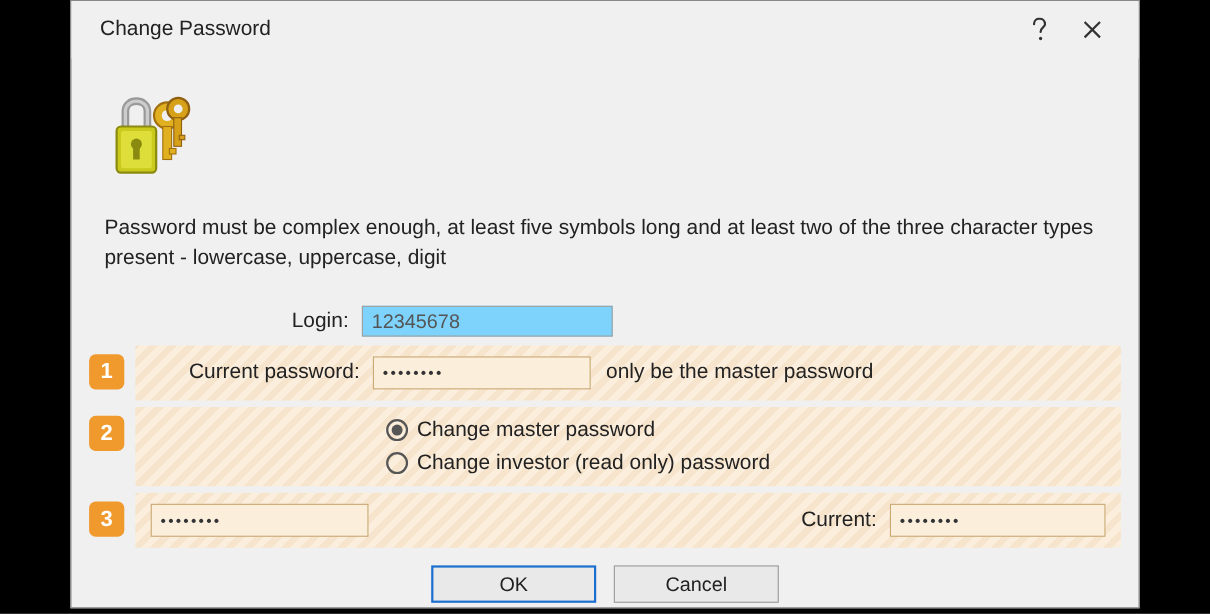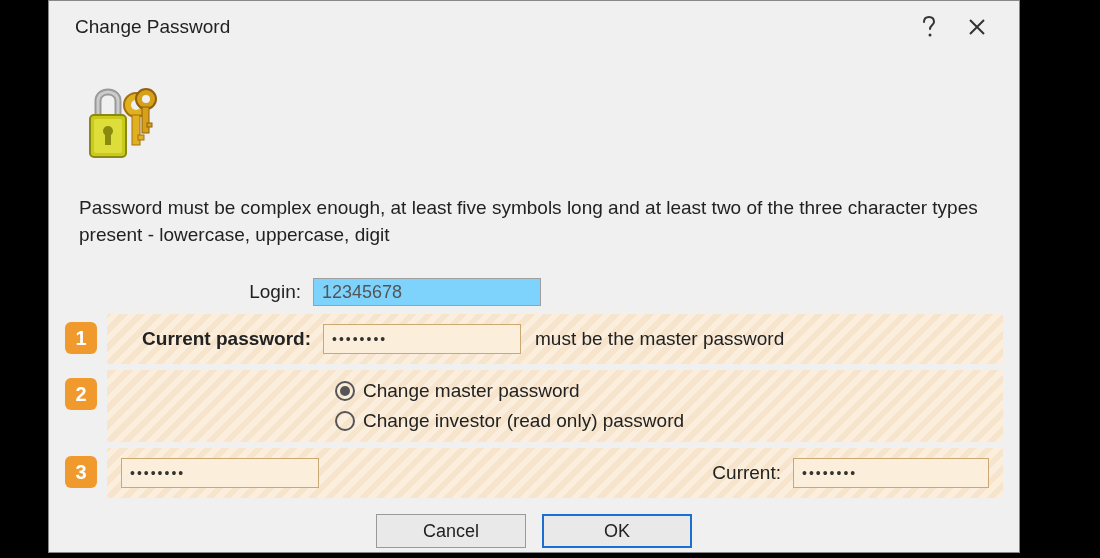--- a/index.html
+++ b/index.html
@@ -7,21 +7,21 @@
       font-family: "Segoe UI", Tahoma, sans-serif;
       font-size: 18px;
       background: #000;
       width: 1100px;
       height: 558px;
       overflow: hidden;
       position: relative;
     }
     .dialog {
       position: absolute;
-      left: 48px;
+      left: 64px;
       top: 0;
       width: 972px;
       height: 553px;
       background: #f0f0f0;
       border: 1px solid #888;
     }
     .titlebar {
       height: 52px;
       display: flex;
       align-items: center;
@@ -129,21 +129,20 @@
       gap: 8px;
       padding-left: 228px;
       text-align: right;
     }
     .field-lbl {
       width: 202px;
       text-align: right;
       padding-right: 12px;
       font-size: 19px;
       color: #222;
-      font-weight: bold;
     }
     .pw-input {
       width: 198px;
       height: 30px;
       border: 1px solid #c9a873;
       background: #fbeedb;
       padding: 0 8px;
       font-size: 14px;
       letter-spacing: 2px;
       color: #333;
@@ -256,21 +255,21 @@
     <input type="text" readonly="" value="12345678" style="">
   </div>
 
   <div class="steps">
 
     <div class="step-row">
       <div class="badge">1</div>
       <div class="step-body">
         <div class="field-lbl">Current password:</div>
         <input class="pw-input" type="text" value="••••••••" style="">
-        <div class="hint">must be the master password</div>
+        <div class="hint">only be the master password</div>
       </div>
     </div>
 
     <div class="step-row">
       <div class="badge">2</div>
       <div class="step-body multi">
         <div class="radio-row">
           <div class="radio-outer">
               <div class="radio-inner"></div>
             </div>
@@ -288,16 +287,16 @@
       <div class="step-body">
         <input class="pw-input" type="text" value="••••••••" style="">
         <div class="confirm-lbl">Current:</div>
         <input class="pw-input wide" type="text" value="••••••••" style="">
       </div>
     </div>
 
   </div>
 
   <div class="btn-row">
+    <div class="btn primary">OK</div>
     <div class="btn">Cancel</div>
-    <div class="btn primary">OK</div>
   </div>
 </div>
 
 </body></html>

